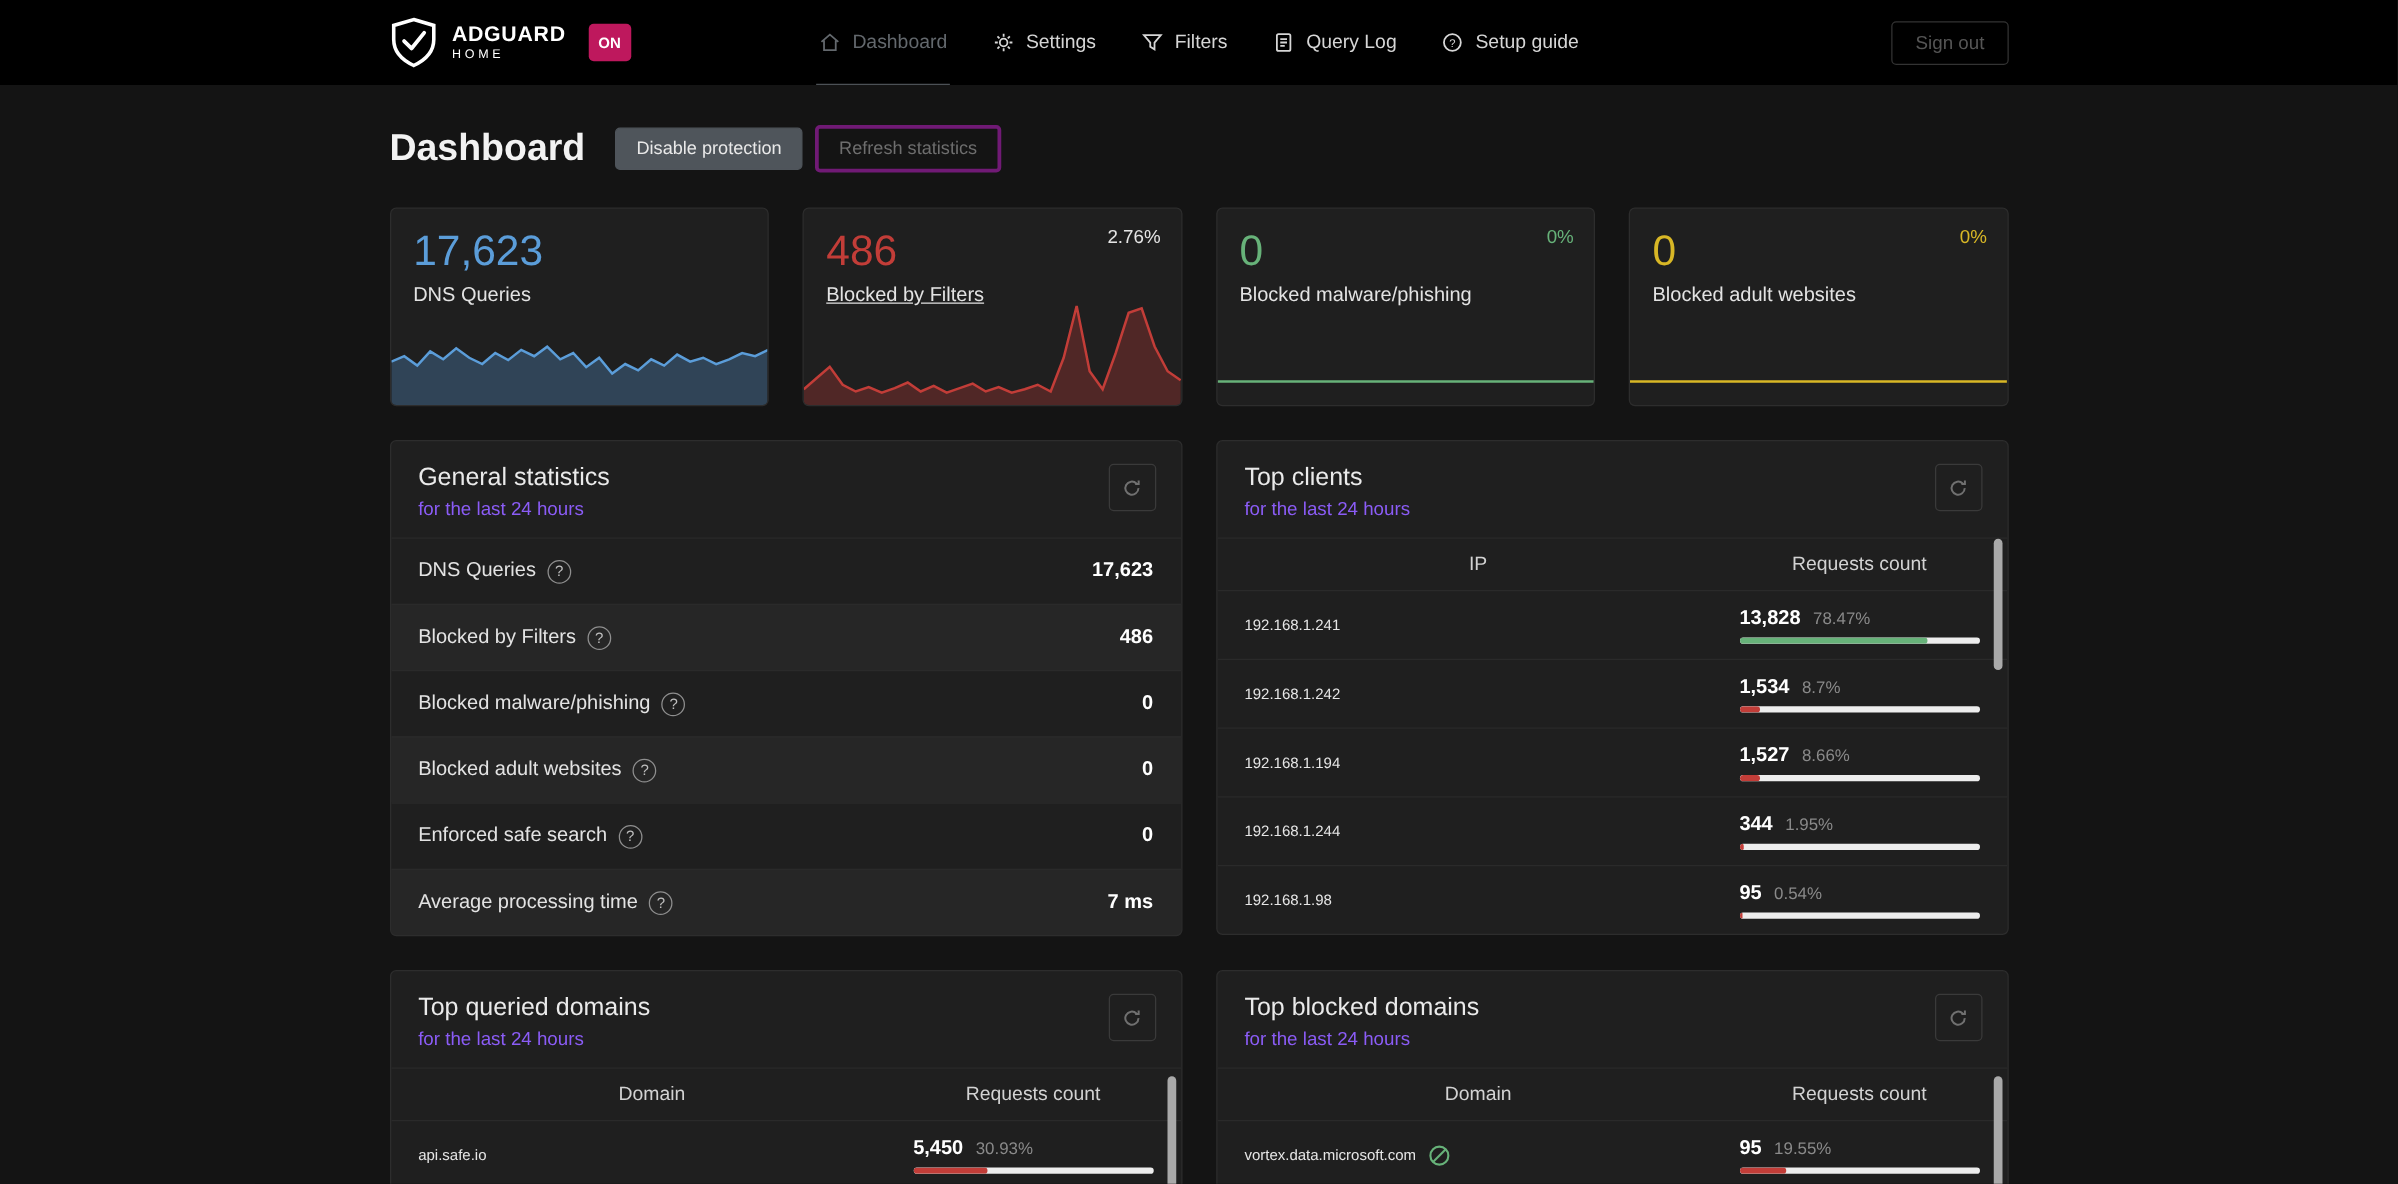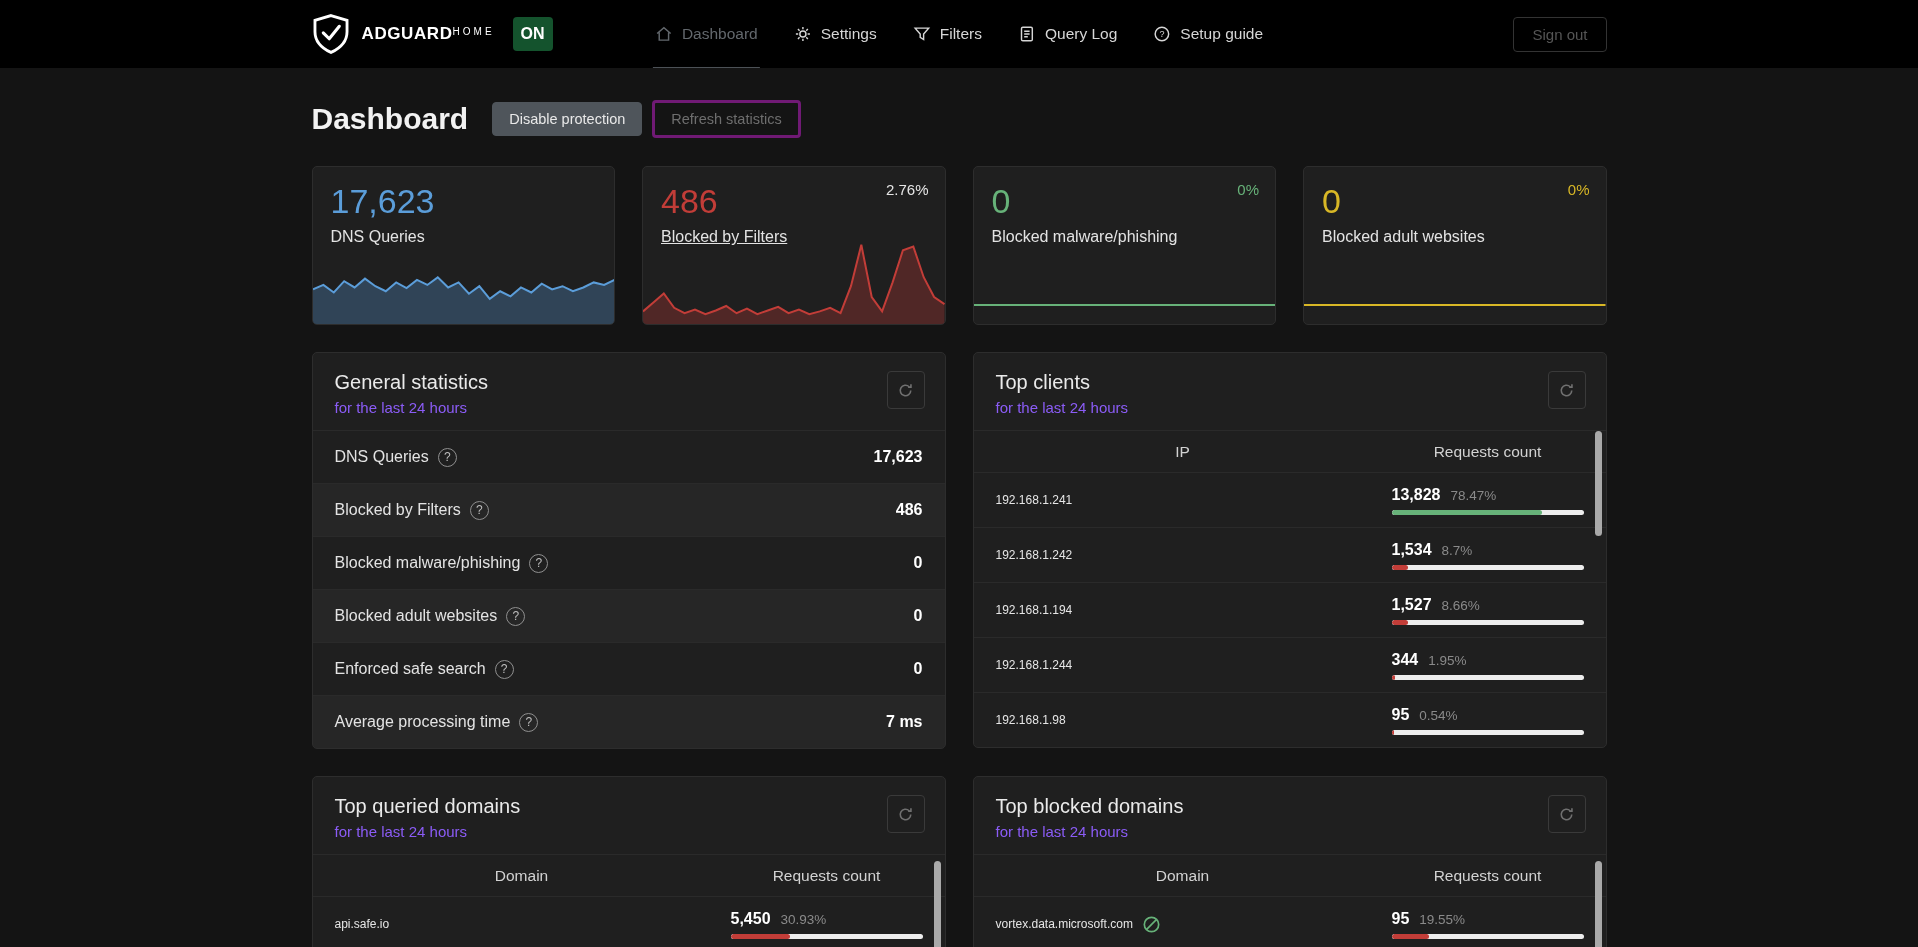--- a/index.html
+++ b/index.html
@@ -8,24 +8,24 @@
     width:1918px; height:947px; overflow:hidden; position:relative;
     background:#141414;
     font-family:"Liberation Sans","DejaVu Sans",sans-serif;
     color:#e5e5e5; font-size:16px;
   }
   
   .topbar { height:68px; background:#000; }
   .header-inner { width:1295px; margin:0 auto; height:100%; display:flex; align-items:center; position:relative; }
   .brand { display:flex; align-items:center; gap:12px; }
   .brand-shield { width:38px; height:42px; }
-  .brand-text { display:flex; flex-direction:row; line-height:1.05; }
+  .brand-text { display:flex; flex-direction:column; line-height:1.05; }
   .brand-name { font-size:17px; font-weight:bold; letter-spacing:.6px; color:#fff; }
   .brand-sub { font-size:10px; letter-spacing:3px; color:#fff; margin-top:2px; }
-  .on-badge { background:#14532d; color:#fff; font-size:16px; font-weight:bold; padding:8px 8px; border-radius:4px; margin-left:6px; }
+  .on-badge { background:#be185d; color:#fff; font-size:12px; font-weight:bold; padding:8px 8px; border-radius:4px; margin-left:6px; }
   .nav { position:absolute; left:50%; transform:translateX(-50%); display:flex; gap:36px; align-items:center; height:100%; }
   .nav-item { display:flex; gap:9px; align-items:center; color:#d6d6d6; cursor:pointer; position:relative; font-size:15.5px; white-space:nowrap; }
   .nav-item svg { width:18px; height:18px; stroke:currentColor; fill:none; stroke-width:1.6; }
   .nav-item.active { color:#63686d; }
   .nav-item.active::after { content:""; position:absolute; left:-2px; right:-2px; bottom:-25px; height:1px; background:#4c5156; }
   .signout-btn { margin-left:auto; background:transparent; border:1px solid #333; color:#555; font-size:15px; padding:8px 18px; border-radius:4px; cursor:pointer; font-family:inherit; }
   
   .main { width:1295px; margin:0 auto; }
   .page-head { display:flex; align-items:center; margin-top:32px; gap:24px; }
   .page-title { font-size:30px; font-weight:600; color:#f2f2f2; }

